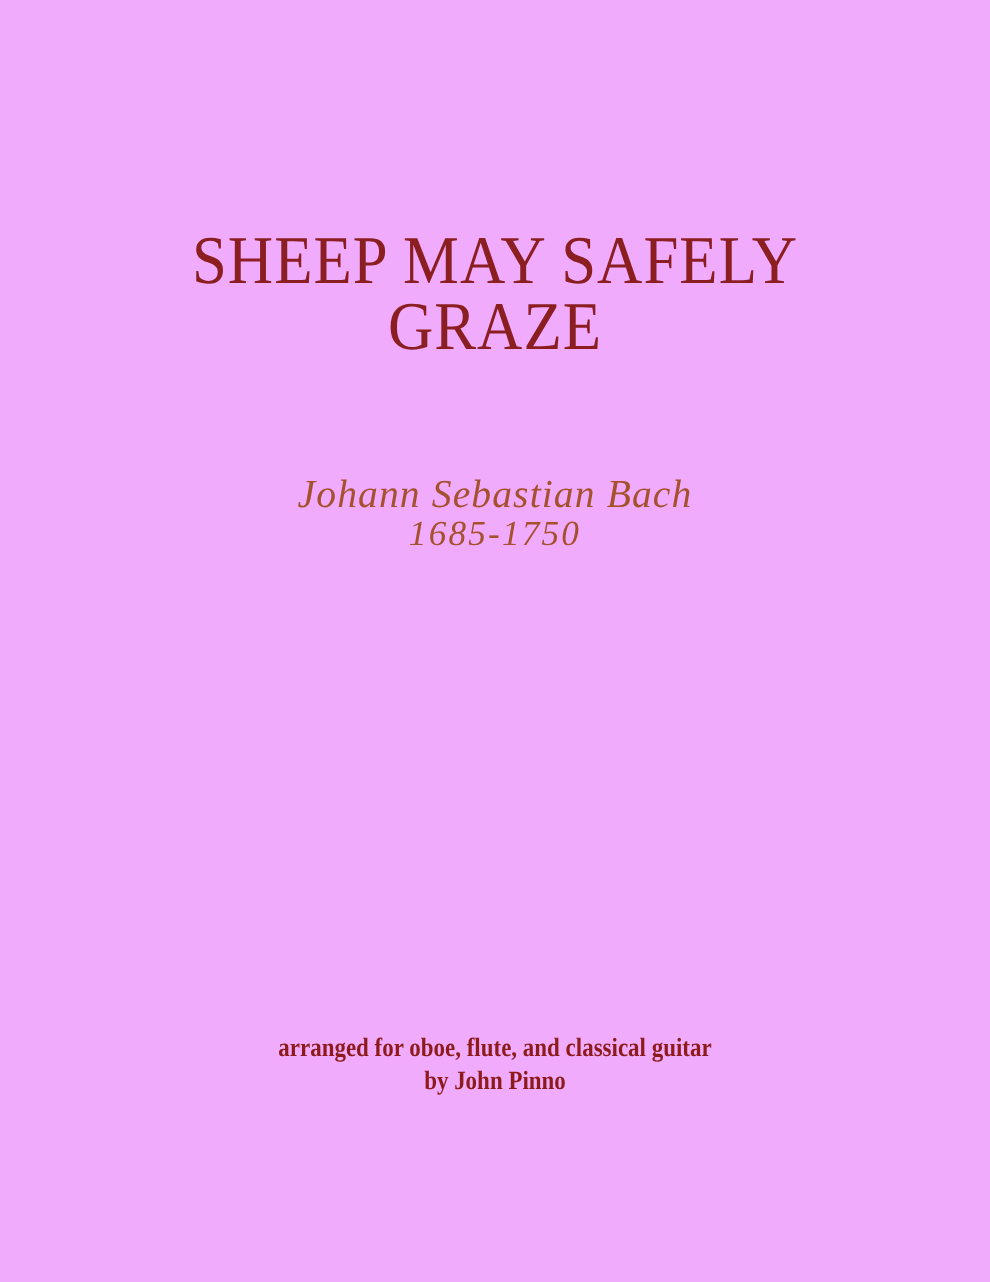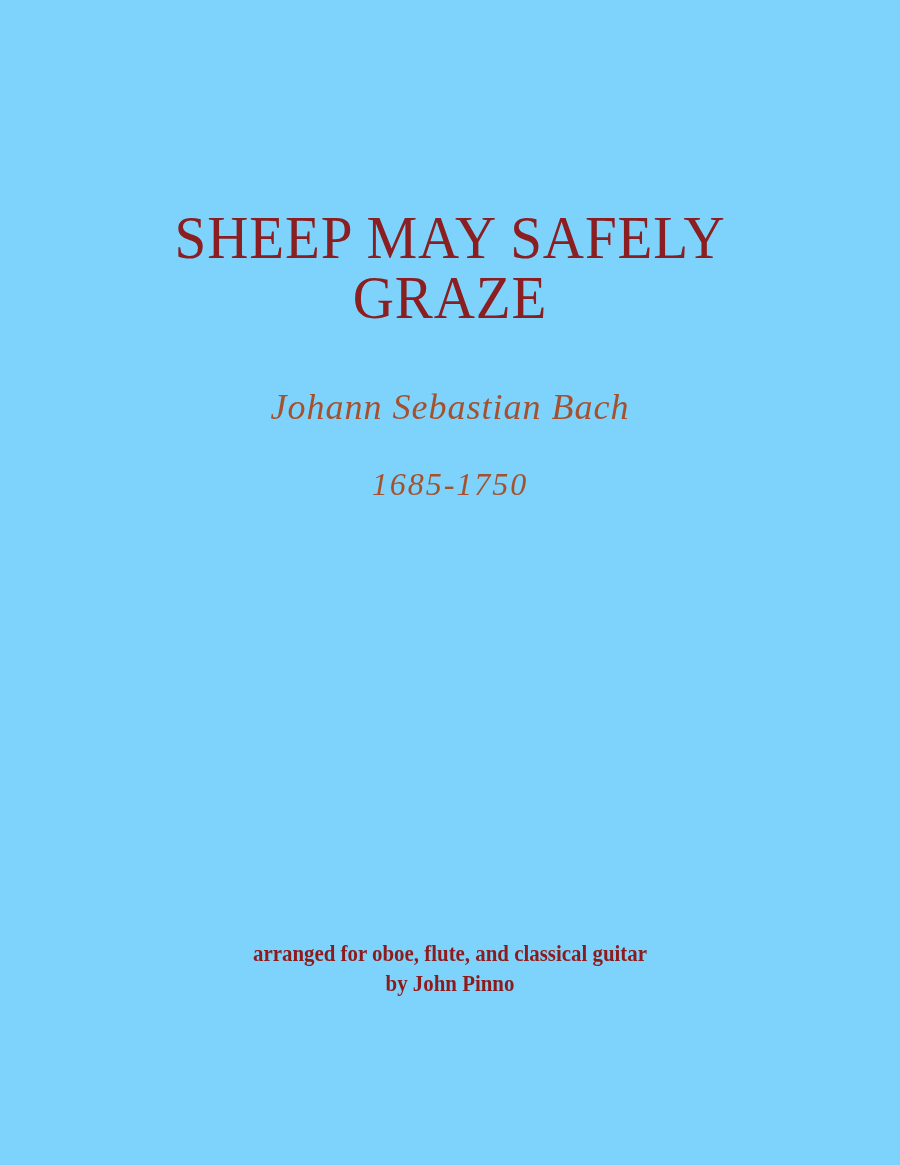--- a/index.html
+++ b/index.html
@@ -62,28 +62,28 @@
     font-size: 24px;
     line-height: 30px;
     font-weight: bold;
     transform: scaleX(0.87);
     transform-origin: 50% 0;
   }
 </style>
 </head>
 <body>
 
-<div class="page" style="background: #7dd3fc;">
+<div class="page" style="background: #f0abfc;">
 
   <div class="title-block" style="color: rgb(138, 30, 32);">
     <div>SHEEP MAY SAFELY</div>
     <div>GRAZE</div>
   </div>
 
-  <div class="line composer-name" style="color: rgb(165, 81, 46);">Johann Sebastian Bach</div>
+  <div class="line composer-name" style="color: rgb(165, 81, 46); margin-top: 42px;">Johann Sebastian Bach</div>
 
   <div class="line composer-dates" style="color: rgb(165, 81, 46);">1685-1750</div>
 
   <div class="credits-block" style="color: rgb(141, 27, 28);">
     <div>arranged for oboe, flute, and classical guitar</div>
     <div>by John Pinno</div>
   </div>
 
 </div>
 

